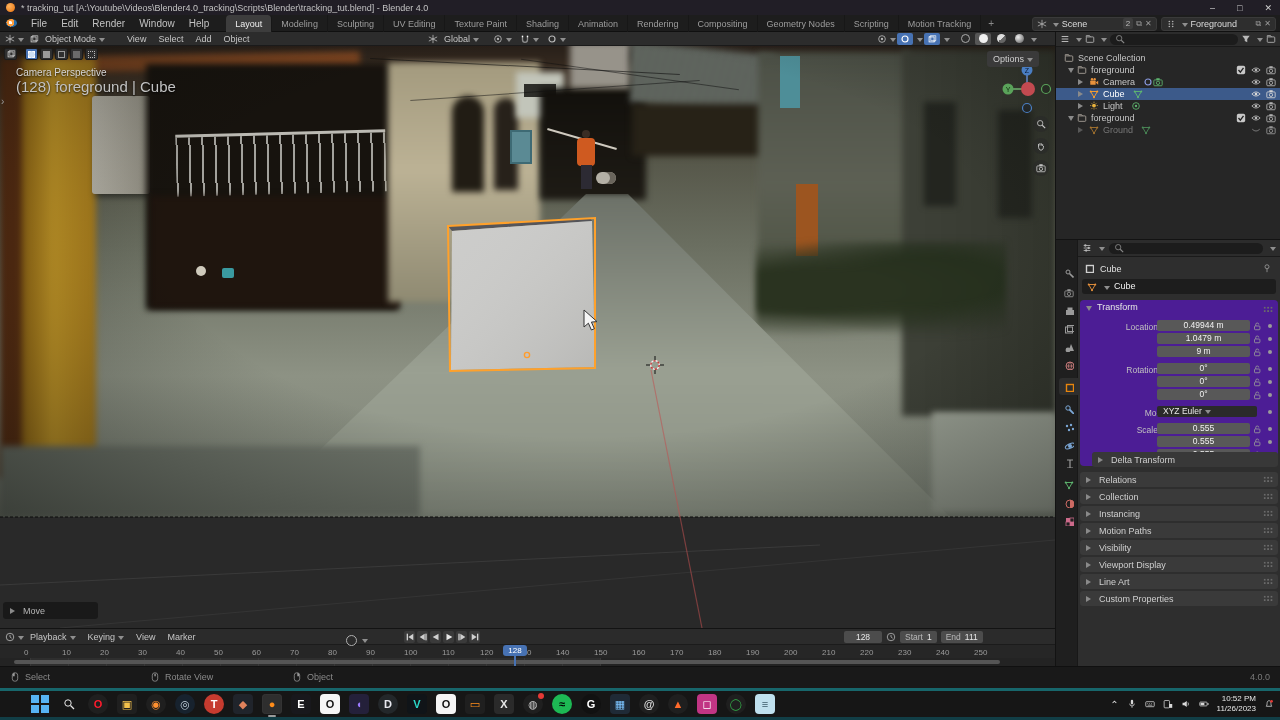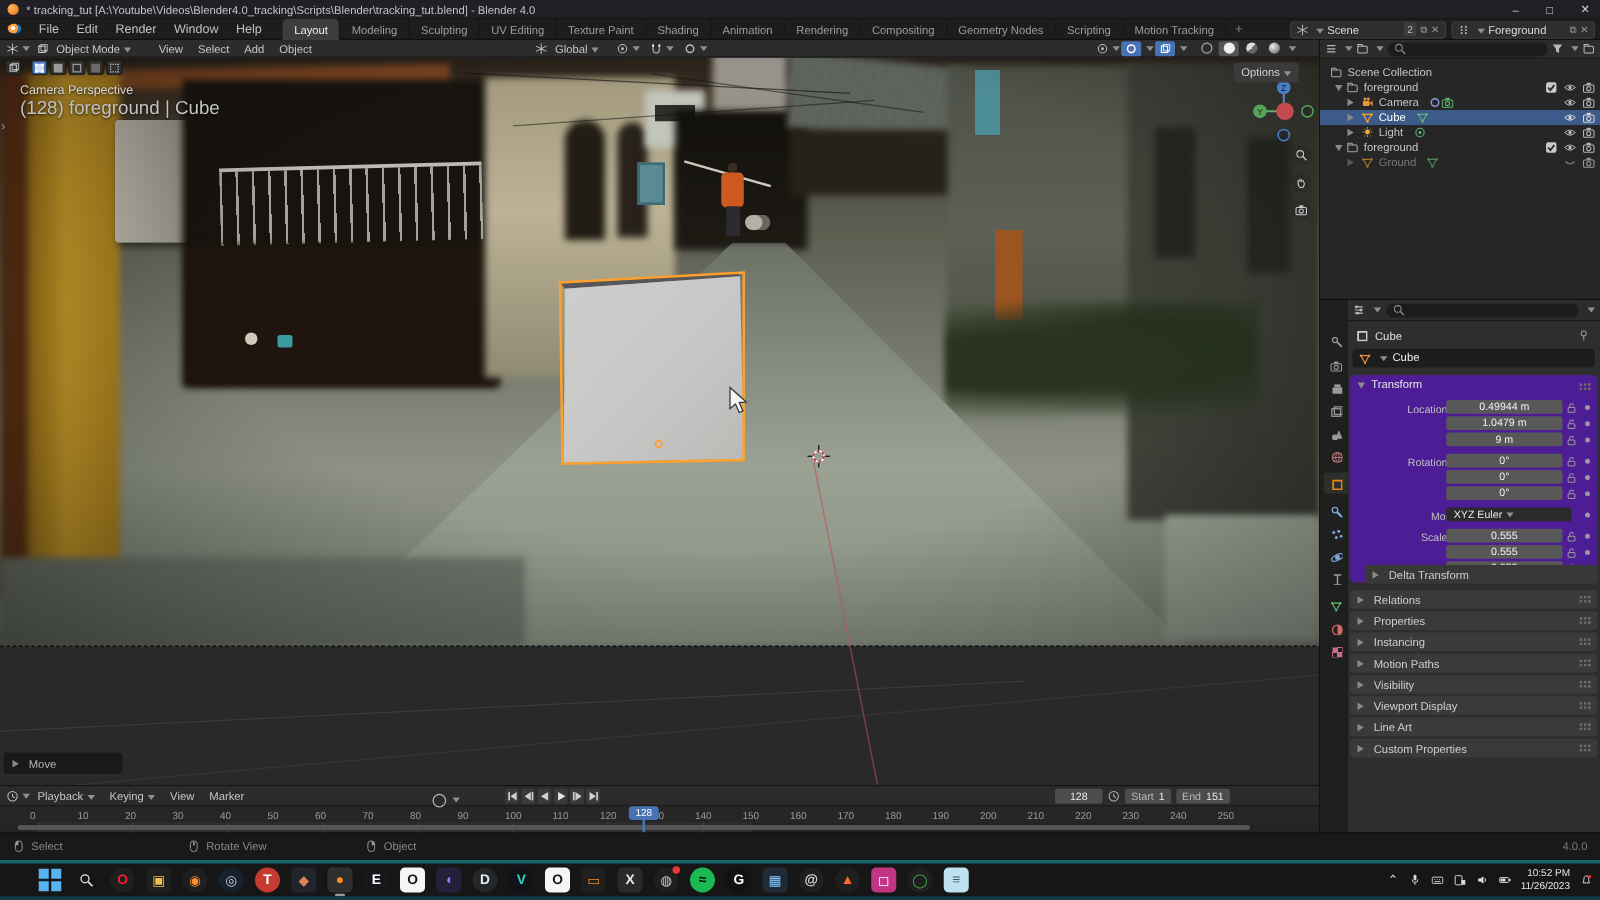--- a/index.html
+++ b/index.html
@@ -885,21 +885,21 @@
       <span>Delta Transform</span>
   </div>
   <div class="pc" style="top:232px;height:160px">
       <div class="panelbar" style="position:relative;margin-bottom:2px;left:2px">
       <span class="arr r"></span>
         <span>Relations</span>
       <span class="dragdots"></span>
     </div>
       <div class="panelbar" style="position:relative;margin-bottom:2px;left:2px">
       <span class="arr r"></span>
-        <span>Properties</span>
+        <span>Collection</span>
       <span class="dragdots"></span>
     </div>
       <div class="panelbar" style="position:relative;margin-bottom:2px;left:2px">
       <span class="arr r"></span>
         <span>Instancing</span>
       <span class="dragdots"></span>
     </div>
       <div class="panelbar" style="position:relative;margin-bottom:2px;left:2px">
       <span class="arr r"></span>
         <span>Motion Paths</span>
@@ -980,21 +980,21 @@
         </span>
       <svg class="ic10" color="#b0b0b0">
           <use href="#sym-clock"></use>
         </svg>
       <span class="tlfield">
           <span style="color:#b8b8b8">Start</span>
           <span>1</span>
         </span>
       <span class="tlfield">
           <span style="color:#b8b8b8">End</span>
-          <span>151</span>
+          <span>111</span>
         </span>
     </div>
   </div>
   <div id="tl-ruler">
       <span>0</span>
       <span>10</span>
       <span>20</span>
       <span>30</span>
       <span>40</span>
       <span>50</span>

